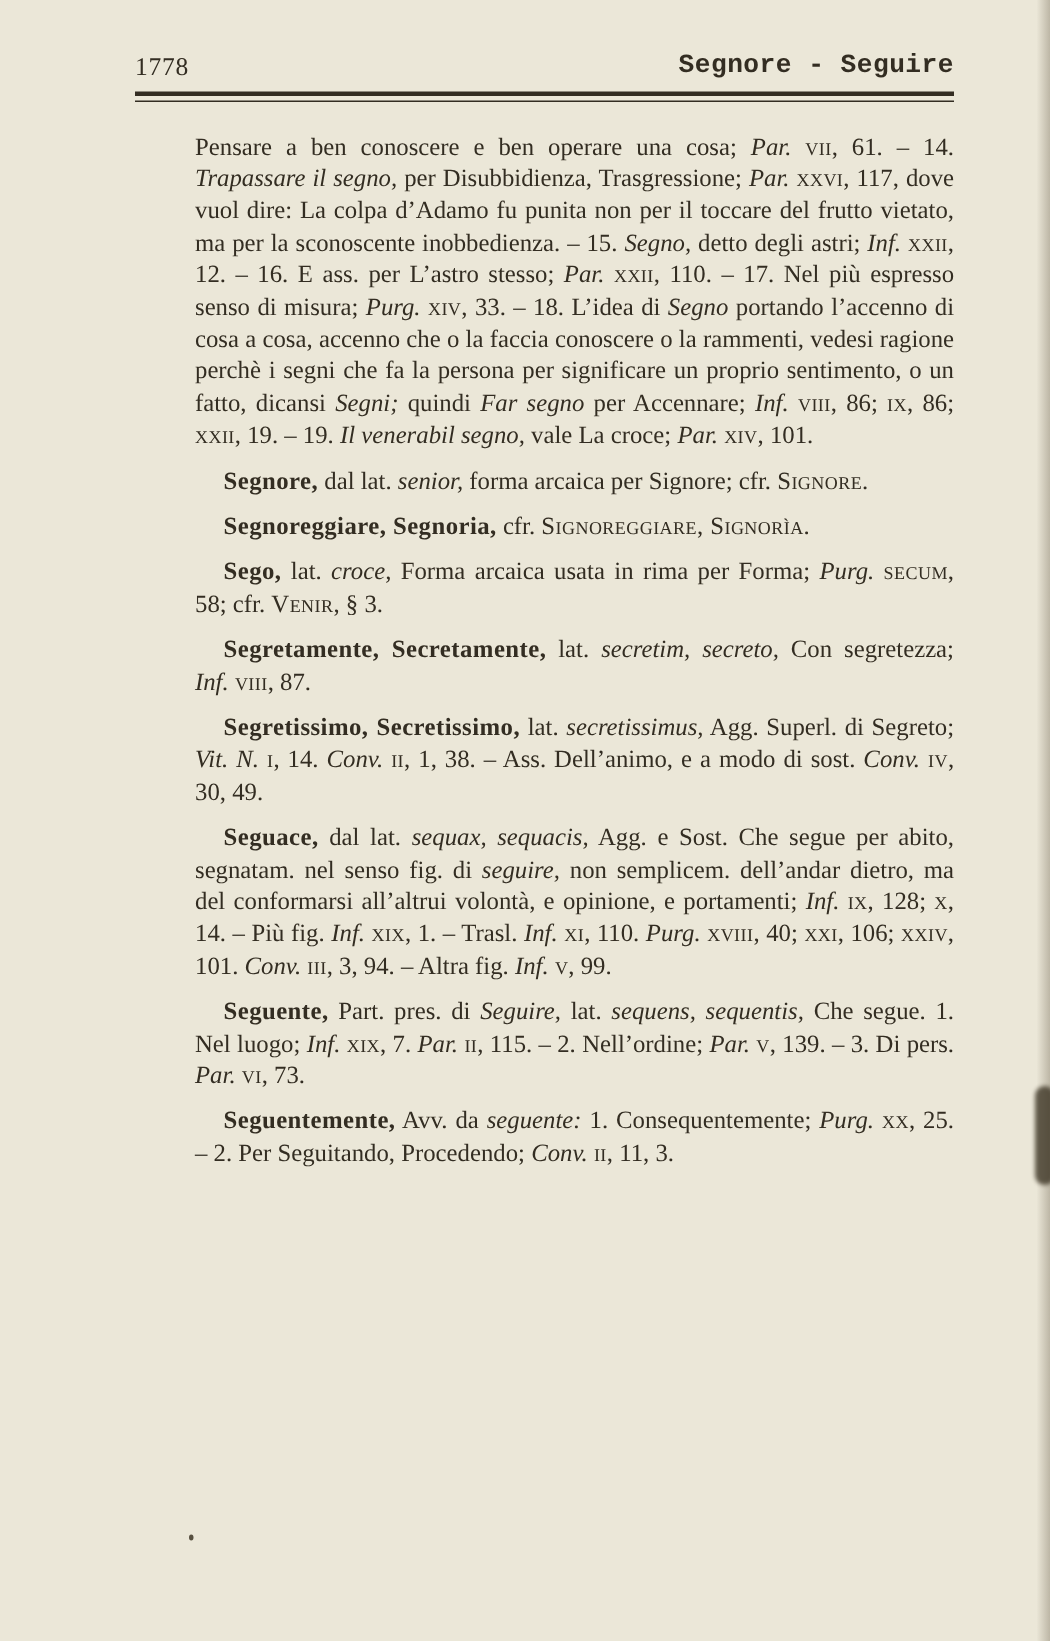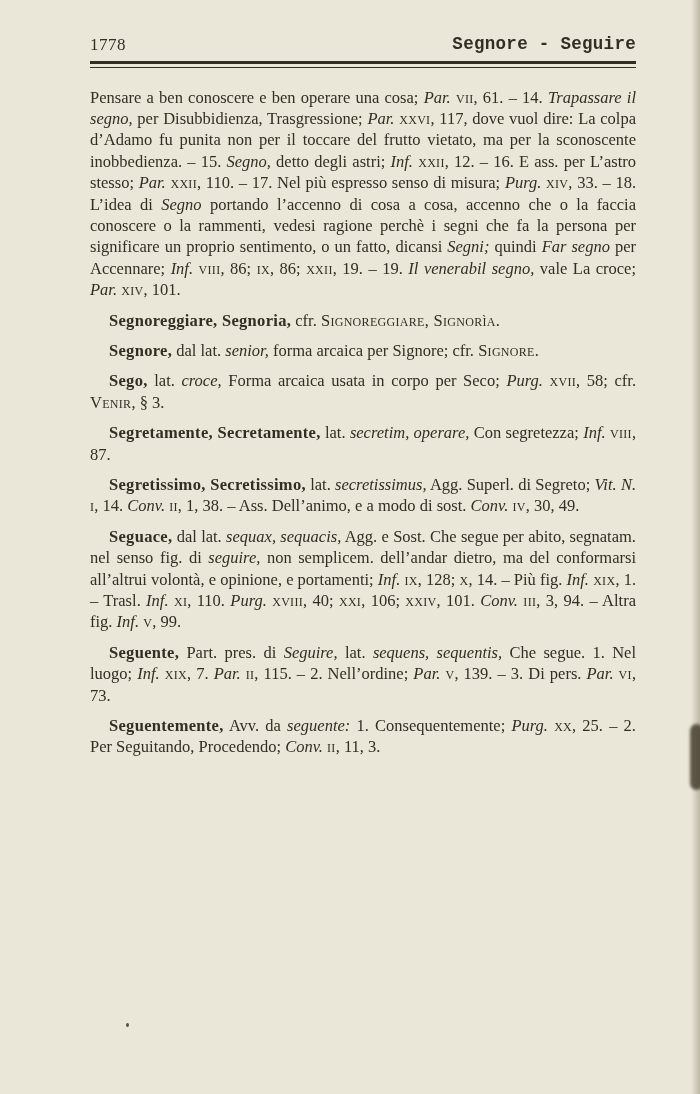--- a/index.html
+++ b/index.html
@@ -25,20 +25,21 @@
     display: block; text-align: right;
     font-weight: bold; font-size: 17.5px; letter-spacing: 0.3px; font-family: Liberation Mono, monospace;
   }
   .rule-thick { height: 2.5px; background: currentColor; margin-top: 4px; }
   .rule-thin  { height: 1px;   background: currentColor; margin-top: 3px; }
   .page-body {
     margin-top: 19px;
     font-size: 16.5px;
     line-height: 21.4px;
     text-align: justify;
+    margin-left: 40px;
   }
   .page-body p { margin: 0; }
   .page-body p.entry { text-indent: 19px; margin-top: 9px; }
   .hw { font-weight: bold; letter-spacing: 0.3px; }
   .i  { font-style: italic; }
   .sc { font-variant: small-caps; letter-spacing: 0.3px; }
   .edge-shadow {
     position: absolute; top: 0; right: 0; width: 9px; height: 100%;
     background: linear-gradient(to left, rgba(82,70,48,0.30), rgba(82,70,48,0));
     pointer-events: none;
@@ -57,24 +58,24 @@
 
 <div class="page">
   <header class="page-header">
     <span class="page-number">1778</span>
     <span class="header-title">Segnore - Seguire</span>
   </header>
   <div class="rule-thick"></div>
   <div class="rule-thin"></div>
   <main class="page-body">
       <p><span>Pensare a ben conoscere e ben operare una cosa; </span><span class="i">Par.</span><span> </span><span class="sc">vii</span><span>, 61. – 14. </span><span class="i">Trapassare il segno,</span><span> per Disubbidienza, Trasgressione; </span><span class="i">Par.</span><span> </span><span class="sc">xxvi</span><span>, 117, dove vuol dire: La colpa d’Adamo fu punita non per il toccare del frutto vietato, ma per la sconoscente inobbedienza. – 15. </span><span class="i">Segno,</span><span> detto degli astri; </span><span class="i">Inf.</span><span> </span><span class="sc">xxii</span><span>, 12. – 16. E ass. per L’astro stesso; </span><span class="i">Par.</span><span> </span><span class="sc">xxii</span><span>, 110. – 17. Nel più espresso senso di misura; </span><span class="i">Purg.</span><span> </span><span class="sc">xiv</span><span>, 33. – 18. L’idea di </span><span class="i">Segno</span><span> portando l’accenno di cosa a cosa, accenno che o la faccia conoscere o la rammenti, vedesi ragione perchè i segni che fa la persona per significare un proprio sentimento, o un fatto, dicansi </span><span class="i">Segni;</span><span> quindi </span><span class="i">Far segno</span><span> per Accennare; </span><span class="i">Inf.</span><span> </span><span class="sc">viii</span><span>, 86; </span><span class="sc">ix</span><span>, 86; </span><span class="sc">xxii</span><span>, 19. – 19. </span><span class="i">Il venerabil segno,</span><span> vale La croce; </span><span class="i">Par.</span><span> </span><span class="sc">xiv</span><span>, 101.</span></p>
+      <p class="entry"><span class="hw">Segnore,</span><span> dal lat. </span><span class="i">senior,</span><span> forma arcaica per Signore; cfr. </span><span class="sc">Signore.</span></p>
       <p class="entry"><span class="hw">Segnoreggiare, Segnoria,</span><span> cfr. </span><span class="sc">Signoreggiare, Signorìa.</span></p>
-      <p class="entry"><span class="hw">Segnore,</span><span> dal lat. </span><span class="i">senior,</span><span> forma arcaica per Signore; cfr. </span><span class="sc">Signore.</span></p>
-      <p class="entry"><span class="hw">Sego,</span><span> lat. </span><span class="i">croce,</span><span> Forma arcaica usata in corpo per Seco; </span><span class="i">Purg.</span><span> </span><span class="sc">xvii</span><span>, 58; cfr. </span><span class="sc">Venir</span><span>, § 3.</span></p>
-      <p class="entry"><span class="hw">Segretamente, Secretamente,</span><span> lat. </span><span class="i">secretim, operare,</span><span> Con segretezza; </span><span class="i">Inf.</span><span> </span><span class="sc">viii</span><span>, 87.</span></p>
+      <p class="entry"><span class="hw">Sego,</span><span> lat. </span><span class="i">croce,</span><span> Forma arcaica usata in rima per Forma; </span><span class="i">Purg.</span><span> </span><span class="sc">secum</span><span>, 58; cfr. </span><span class="sc">Venir</span><span>, § 3.</span></p>
+      <p class="entry"><span class="hw">Segretamente, Secretamente,</span><span> lat. </span><span class="i">secretim, secreto,</span><span> Con segretezza; </span><span class="i">Inf.</span><span> </span><span class="sc">viii</span><span>, 87.</span></p>
       <p class="entry"><span class="hw">Segretissimo, Secretissimo,</span><span> lat. </span><span class="i">secretissimus,</span><span> Agg. Superl. di Segreto; </span><span class="i">Vit. N.</span><span> </span><span class="sc">i</span><span>, 14. </span><span class="i">Conv.</span><span> </span><span class="sc">ii</span><span>, 1, 38. – Ass. Dell’animo, e a modo di sost. </span><span class="i">Conv.</span><span> </span><span class="sc">iv</span><span>, 30, 49.</span></p>
       <p class="entry"><span class="hw">Seguace,</span><span> dal lat. </span><span class="i">sequax, sequacis,</span><span> Agg. e Sost. Che segue per abito, segnatam. nel senso fig. di </span><span class="i">seguire,</span><span> non semplicem. dell’andar dietro, ma del conformarsi all’altrui volontà, e opinione, e portamenti; </span><span class="i">Inf.</span><span> </span><span class="sc">ix</span><span>, 128; </span><span class="sc">x</span><span>, 14. – Più fig. </span><span class="i">Inf.</span><span> </span><span class="sc">xix</span><span>, 1. – Trasl. </span><span class="i">Inf.</span><span> </span><span class="sc">xi</span><span>, 110. </span><span class="i">Purg.</span><span> </span><span class="sc">xviii</span><span>, 40; </span><span class="sc">xxi</span><span>, 106; </span><span class="sc">xxiv</span><span>, 101. </span><span class="i">Conv.</span><span> </span><span class="sc">iii</span><span>, 3, 94. – Altra fig. </span><span class="i">Inf.</span><span> </span><span class="sc">v</span><span>, 99.</span></p>
       <p class="entry"><span class="hw">Seguente,</span><span> Part. pres. di </span><span class="i">Seguire,</span><span> lat. </span><span class="i">sequens, sequentis,</span><span> Che segue. 1. Nel luogo; </span><span class="i">Inf.</span><span> </span><span class="sc">xix</span><span>, 7. </span><span class="i">Par.</span><span> </span><span class="sc">ii</span><span>, 115. – 2. Nell’ordine; </span><span class="i">Par.</span><span> </span><span class="sc">v</span><span>, 139. – 3. Di pers. </span><span class="i">Par.</span><span> </span><span class="sc">vi</span><span>, 73.</span></p>
       <p class="entry"><span class="hw">Seguentemente,</span><span> Avv. da </span><span class="i">seguente:</span><span> 1. Consequentemente; </span><span class="i">Purg.</span><span> </span><span class="sc">xx</span><span>, 25. – 2. Per Seguitando, Procedendo; </span><span class="i">Conv.</span><span> </span><span class="sc">ii</span><span>, 11, 3.</span></p>
     </main>
 </div>
 
 <div class="edge-shadow"></div>
 <div class="artifact-smudge"></div>
 <div class="artifact-dot"></div>

